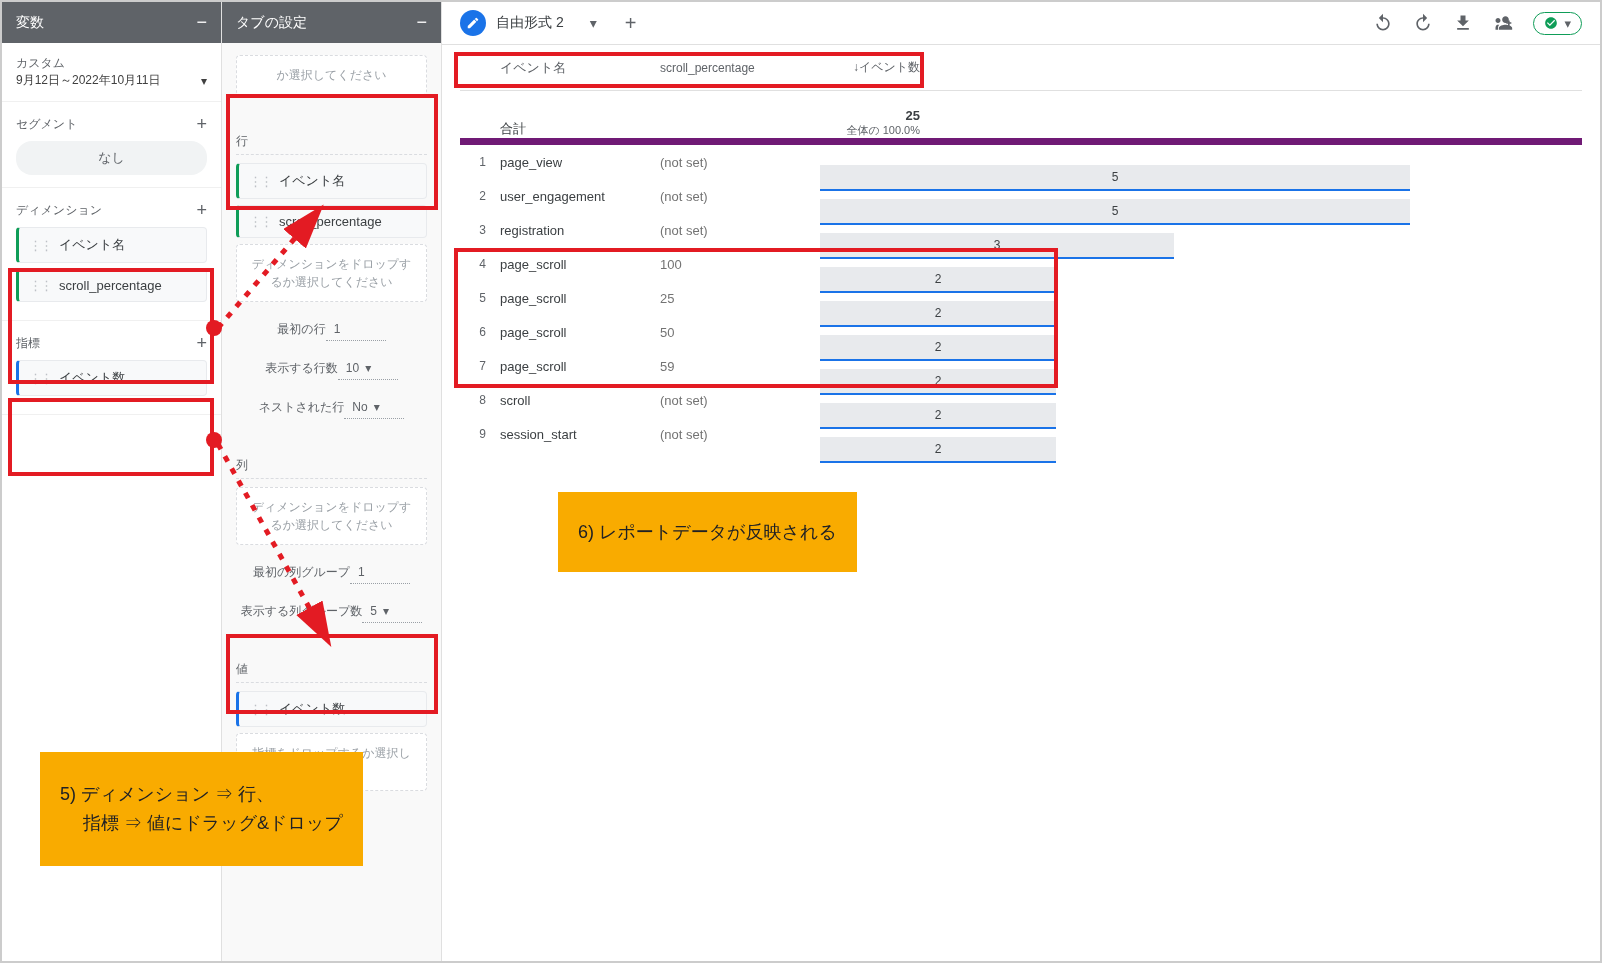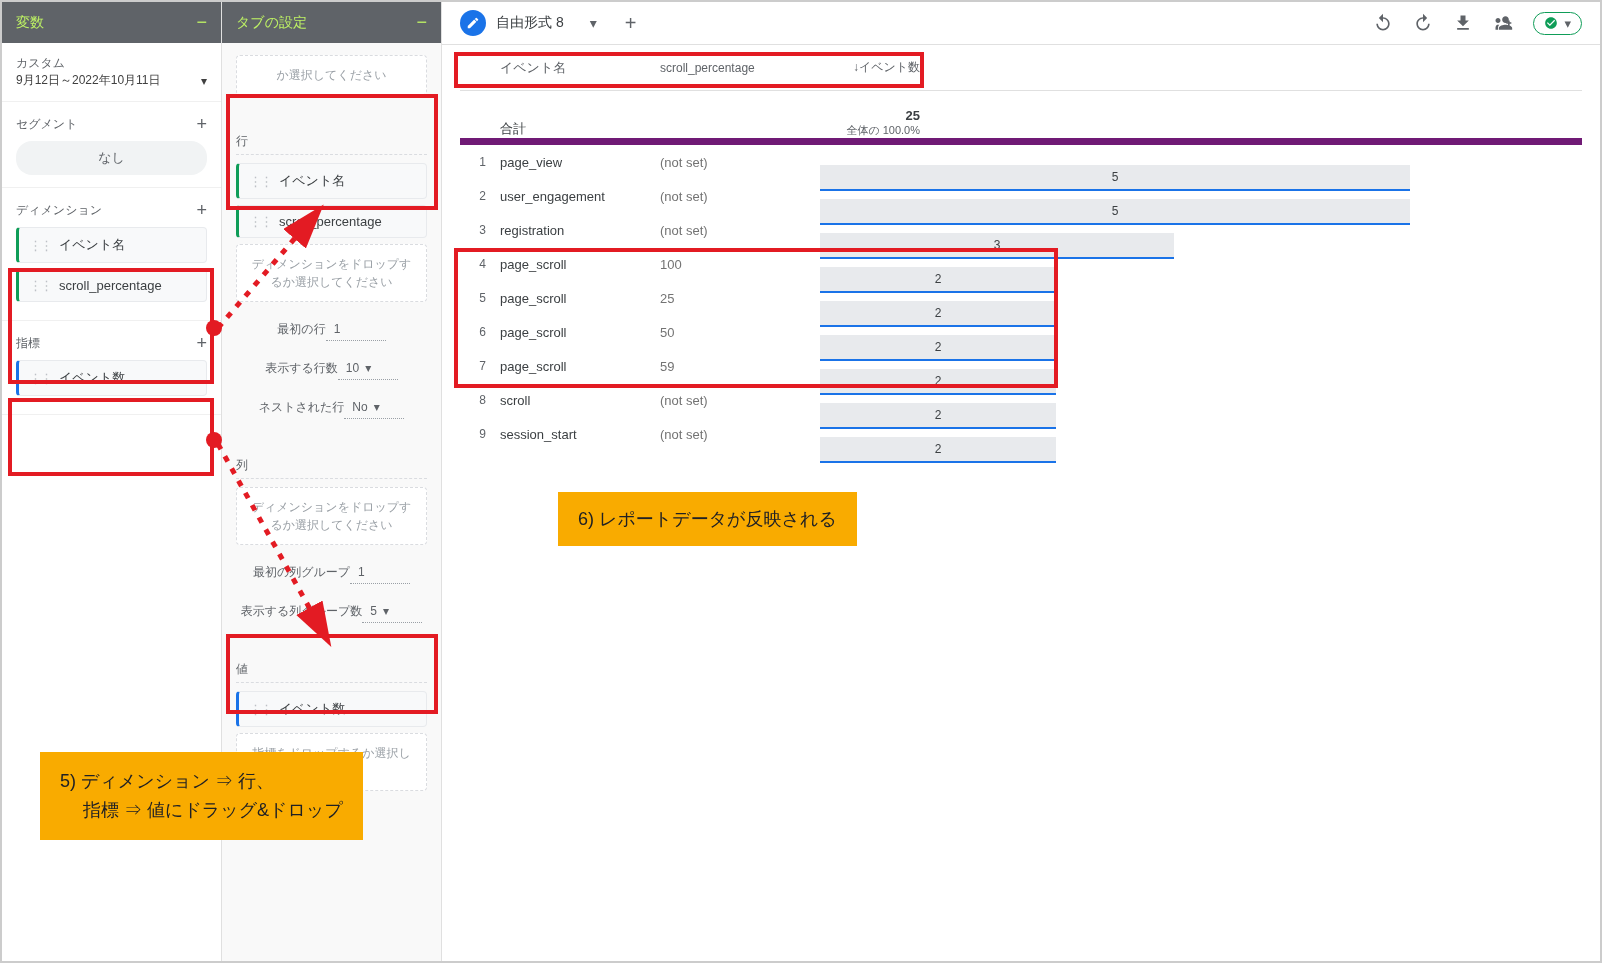--- a/index.html
+++ b/index.html
@@ -1,21 +1,21 @@
 <!DOCTYPE html>
 <html><head>
   <meta charset="utf-8">
   <style>
     * { box-sizing: border-box; margin: 0; padding: 0; }
     body { font-family: "Hiragino Sans", "Meiryo", Arial, sans-serif; font-size: 13px; color: #3c4043; background: #fafafa; width: 1602px; height: 963px; overflow: hidden; position: relative; border: 2px solid #ccc; }
     .app { display: flex; height: 100%; }
     .panel { background: #fff; border-right: 1px solid #e0e0e0; }
     .panel-vars { width: 220px; }
     .panel-tabs { width: 220px; background: #f9f9f9; }
-    .panel-head { background: #5f6368; color: #bef264; display: flex; align-items: center; justify-content: space-between; padding: 10px 14px; font-size: 14px; }
+    .panel-head { background: #5f6368; color: #ffffff; display: flex; align-items: center; justify-content: space-between; padding: 10px 14px; font-size: 14px; }
     .panel-head .minus { font-size: 18px; }
     .block { padding: 12px 14px; border-bottom: 1px solid #f0f0f0; }
     .lbl { color: #5f6368; font-size: 12px; margin-bottom: 6px; display: flex; justify-content: space-between; align-items: center; }
     .val { font-size: 13px; color: #3c4043; }
     .date { display: flex; align-items: center; justify-content: space-between; font-size: 12px; color: #404040; }
     .plus { font-size: 18px; color: #5f6368; }
     .chip-none { background: #f1f3f4; border-radius: 16px; padding: 8px 14px; text-align: center; color: #5f6368; font-size: 13px; margin-top: 6px; }
     .chip { background: #f8f9fa; border: 1px solid #e8eaed; border-radius: 4px; padding: 8px 10px; margin-bottom: 6px; display: flex; align-items: center; font-size: 13px; }
     .chip-dim { border-left: 3px solid #0f9d58; }
     .chip-met { border-left: 3px solid #1a73e8; }
@@ -54,21 +54,21 @@
     .drow { display: flex; align-items: center; height: 34px; }
     .drow .cidx { width: 40px; text-align: right; padding-right: 14px; font-size: 12px; color: #5f6368; }
     .drow .c1 { width: 160px; font-size: 13px; }
     .drow .c2 { width: 160px; font-size: 13px; color: #737373; }
     .drow .c3 { flex: 1; position: relative; }
     .bar { background: #e8eaed; height: 26px; display: flex; align-items: center; justify-content: center; position: absolute; left: 0; top: 3px; border-bottom: 2px solid #1a73e8; font-size: 12px; color: #3c4043; }
 
     .red-box { position: absolute; border: 4px solid #e31b23; pointer-events: none; z-index: 50; }
     .anno-dot { position: absolute; width: 16px; height: 16px; background: #e31b23; border-radius: 50%; z-index: 52; }
     .anno-arrow { position: absolute; z-index: 51; pointer-events: none; }
-    .callout { position: absolute; background: #f9ab00; color: #202124; padding: 15px 20px; font-size: 18px; z-index: 60; }
+    .callout { position: absolute; background: #f9ab00; color: #202124; padding: 28px 20px; font-size: 18px; z-index: 60; }
     svg { display: block; }
   </style>
 </head>
 <body>
 
 <div class="app">
 
   <div class="panel panel-vars">
     <div class="panel-head">
       <span>変数</span>
@@ -191,21 +191,21 @@
 
   <div class="main">
     <div class="main-bar">
       <div class="tab-pill">
         <div class="pencil">
           <svg width="14" height="14" viewBox="0 0 24 24">
               <path fill="#fff" d="M3 17.25V21h3.75L17.81 9.94l-3.75-3.75L3 17.25zM20.71 7.04a1 1 0 0 0 0-1.41l-2.34-2.34a1 1 0 0 0-1.41 0l-1.83 1.83 3.75 3.75 1.83-1.83z"></path>
             </svg>
         </div>
         <div class="tab-name">
-          <span>自由形式 8</span>
+          <span>自由形式 2</span>
           <span class="tab-caret">▾</span>
         </div>
         <span class="tab-plus">+</span>
       </div>
       <div class="actions">
         <span class="act">
             <svg width="20" height="20" viewBox="0 0 24 24">
               <path fill="#5f6368" d="M12 5V1L7 6l5 5V7c3.31 0 6 2.69 6 6s-2.69 6-6 6-6-2.69-6-6H4c0 4.42 3.58 8 8 8s8-3.58 8-8-3.58-8-8-8z"></path>
             </svg>
           </span>

